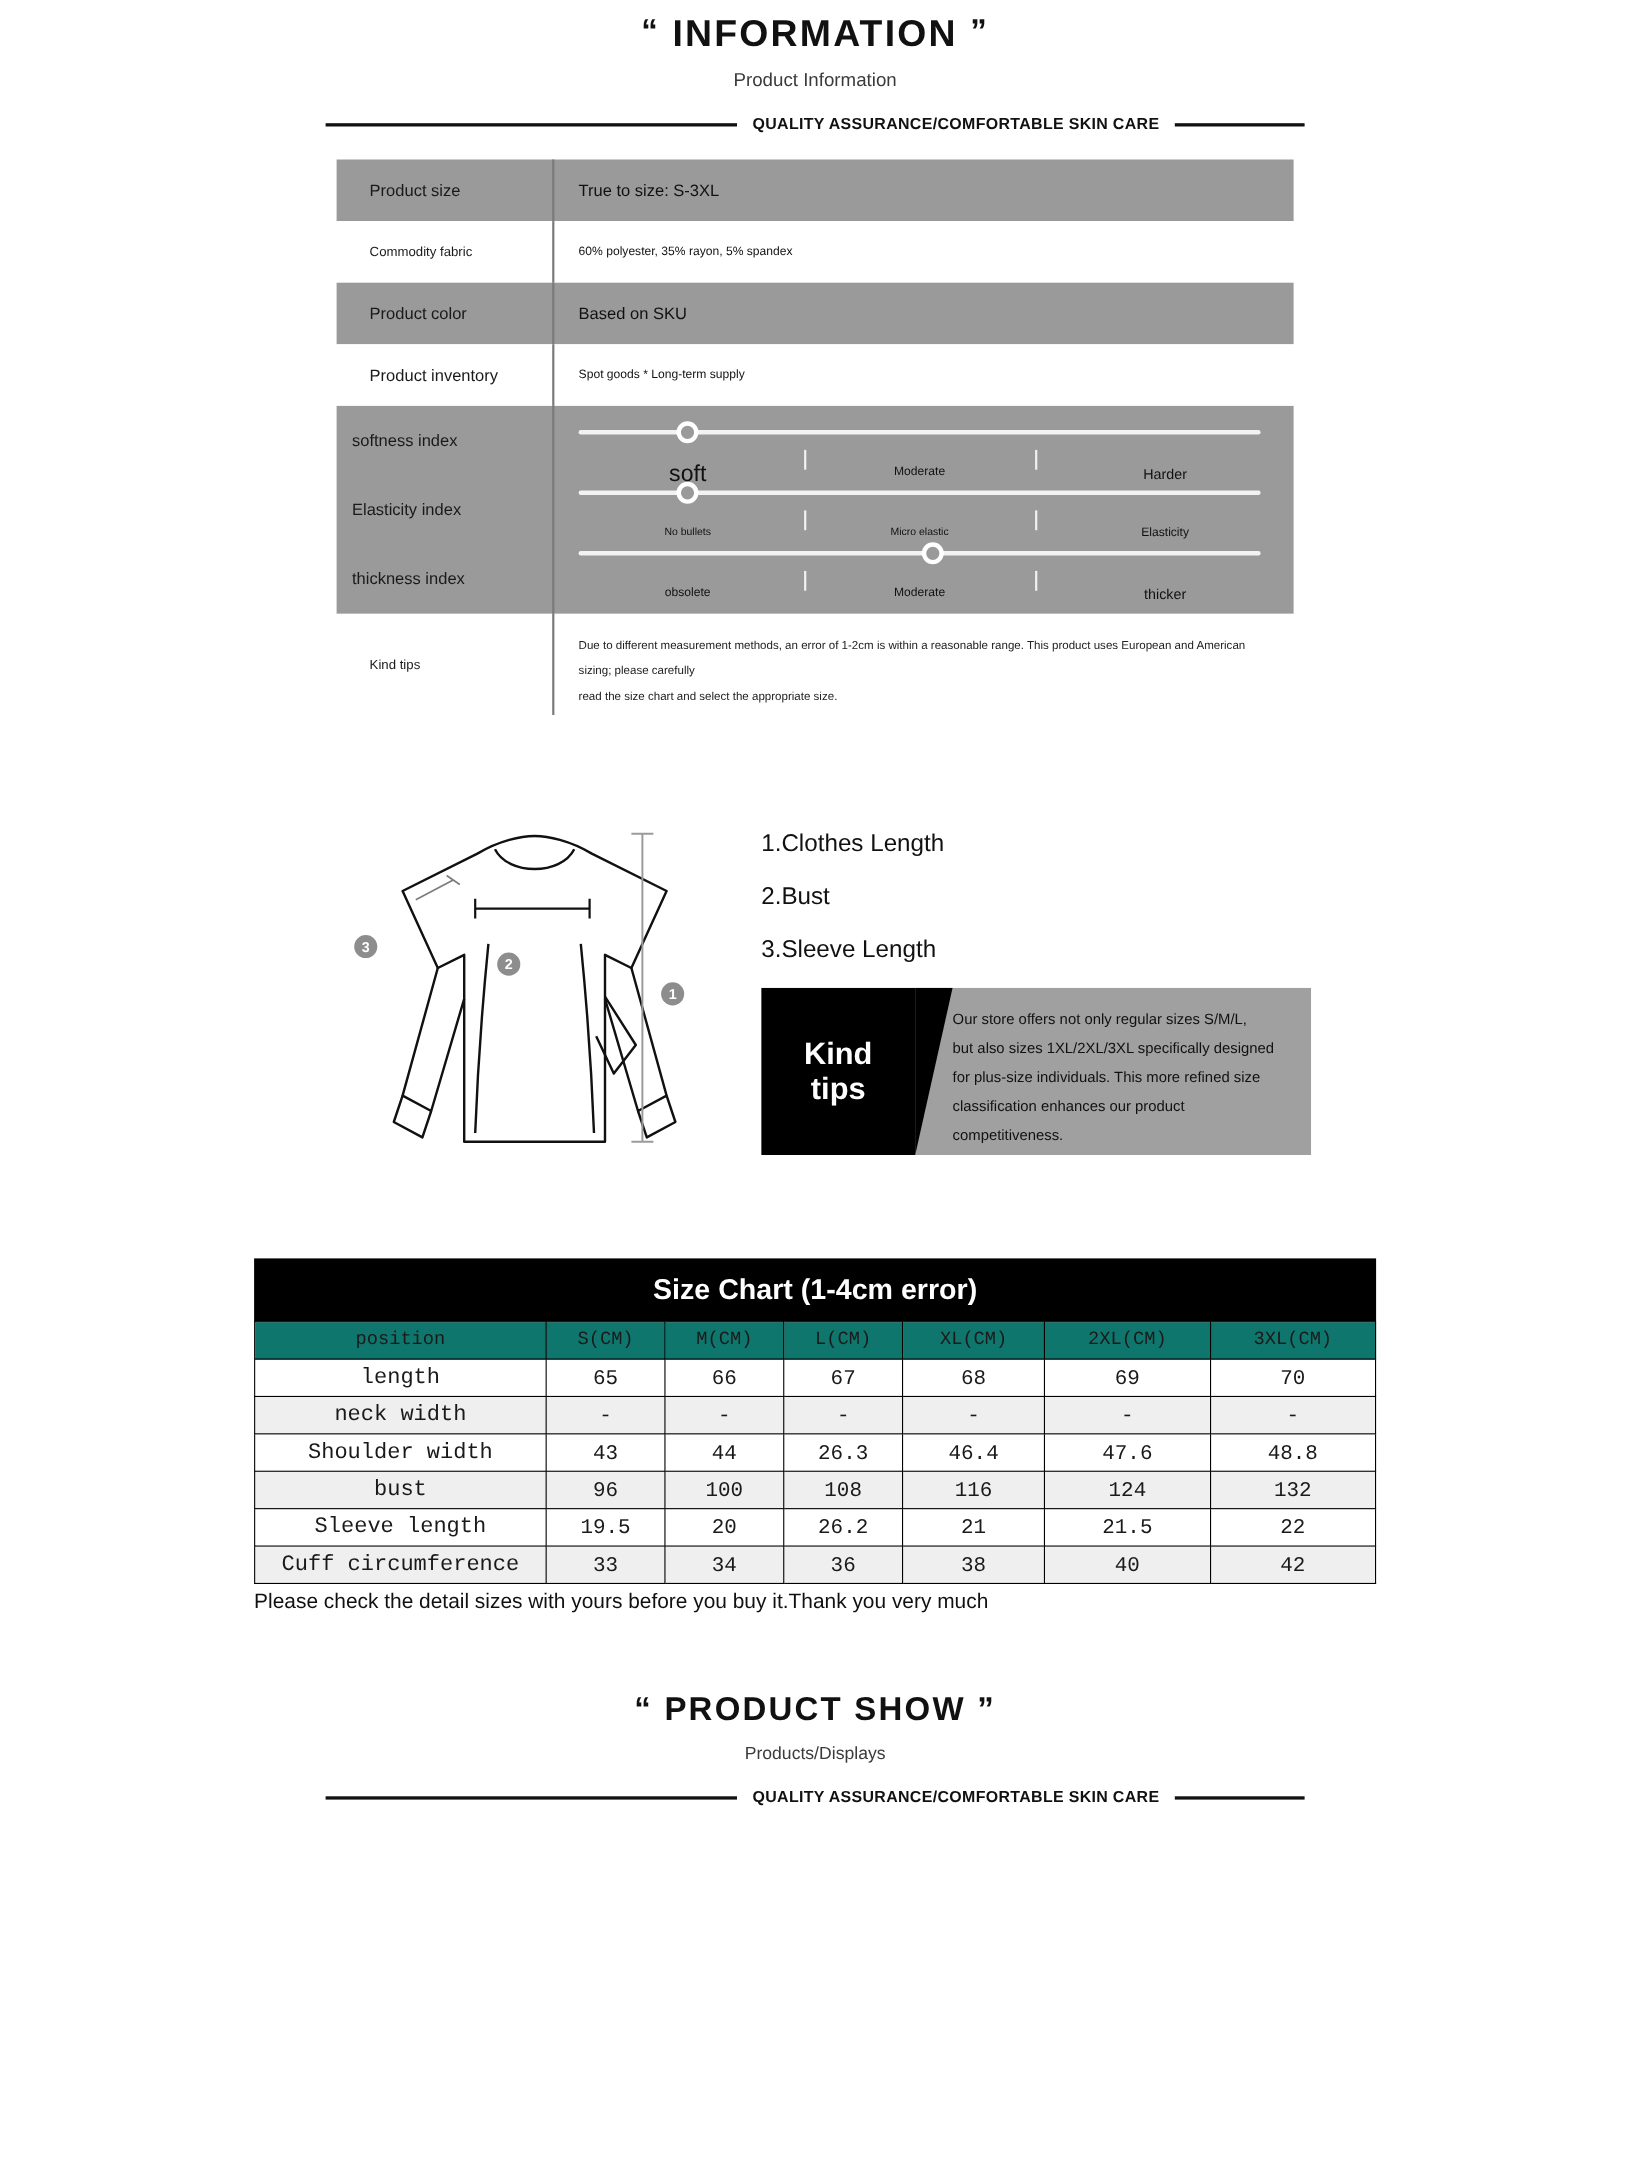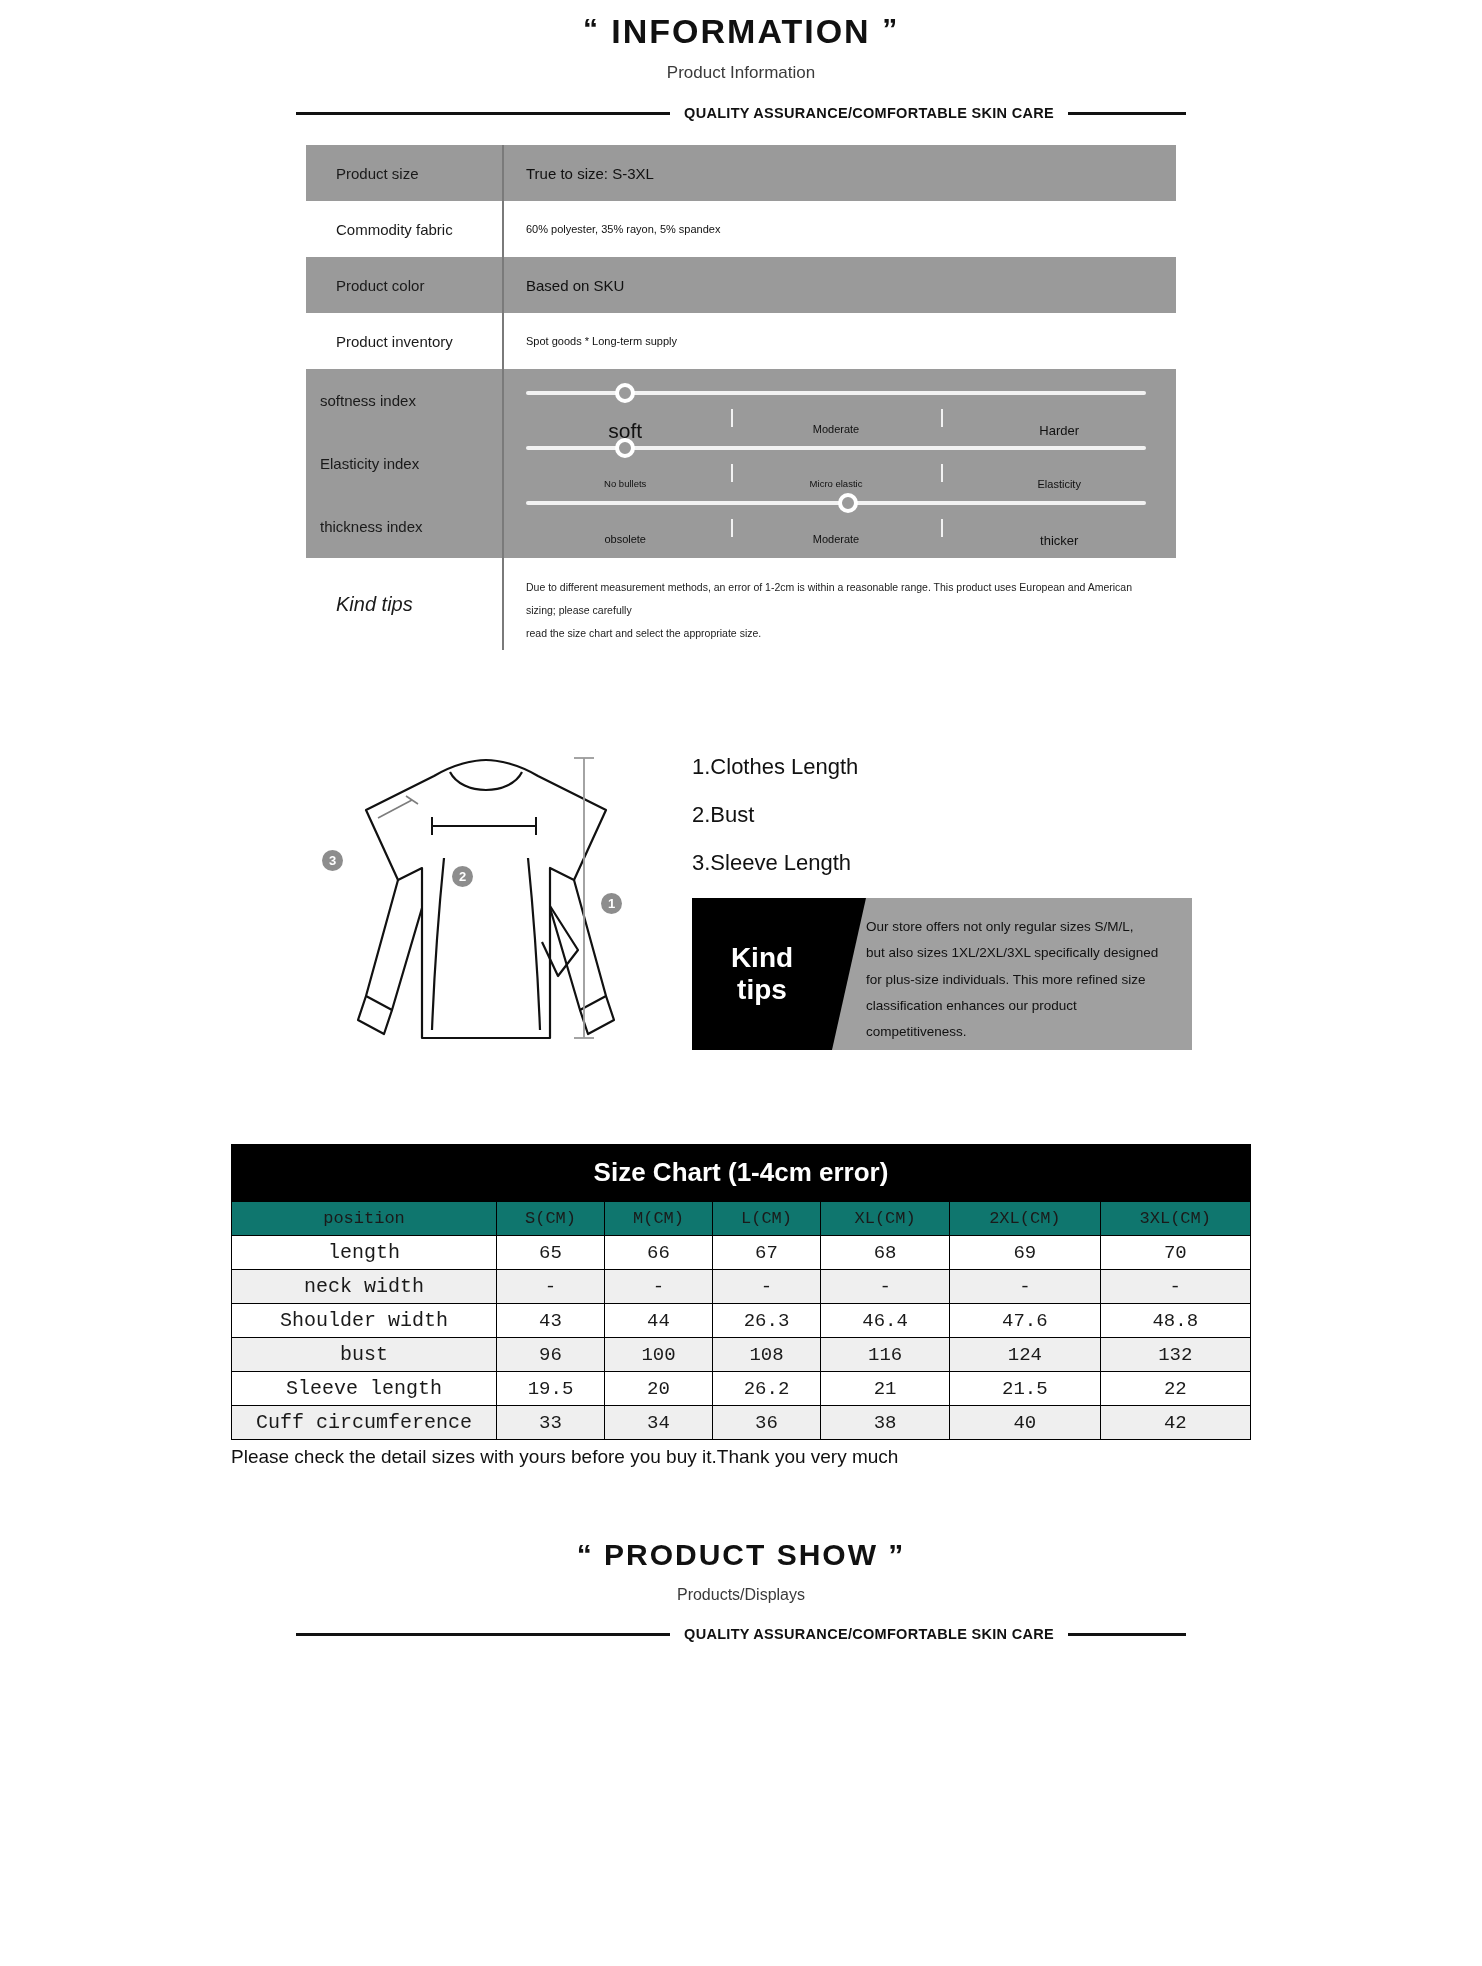--- a/index.html
+++ b/index.html
@@ -60,21 +60,21 @@
   .info-lbl {
     width: 198px;
     flex: 0 0 198px;
     display: flex;
     align-items: center;
     padding-left: 30px;
     border-right: 2px solid #7a7a7a;
     font-size: 15px;
     color: #1a1a1a;
   }
-  .info-lbl.small { font-size: 15px; }
+  .info-lbl.small { font-size: 12px; }
   .info-val {
     flex: 1;
     display: flex;
     align-items: center;
     padding-left: 22px;
     font-size: 15px;
     color: #111;
   }
   .info-val.small { font-size: 11px; }
   .r-size { height: 56px; }
@@ -132,22 +132,21 @@
   .slabel.sm  { font-size: 9.5px; }
   .slabel.md  { font-size: 13px; }
 
   
   .tips-row { display: flex; background: #ffffff; height: 92px; }
   .tips-lbl {
     width: 198px; flex: 0 0 198px;
     border-right: 2px solid #7a7a7a;
     padding-left: 30px;
     display: flex; align-items: center;
-    font-size: 20px;
-    font-style: italic;
+    font-size: 12px;
   }
   .tips-val {
     flex: 1; padding: 18px 28px 0 22px;
     font-size: 10.5px; line-height: 2.2;
     color: #222;
   }
 
   
   .measure {
     width: 870px;

